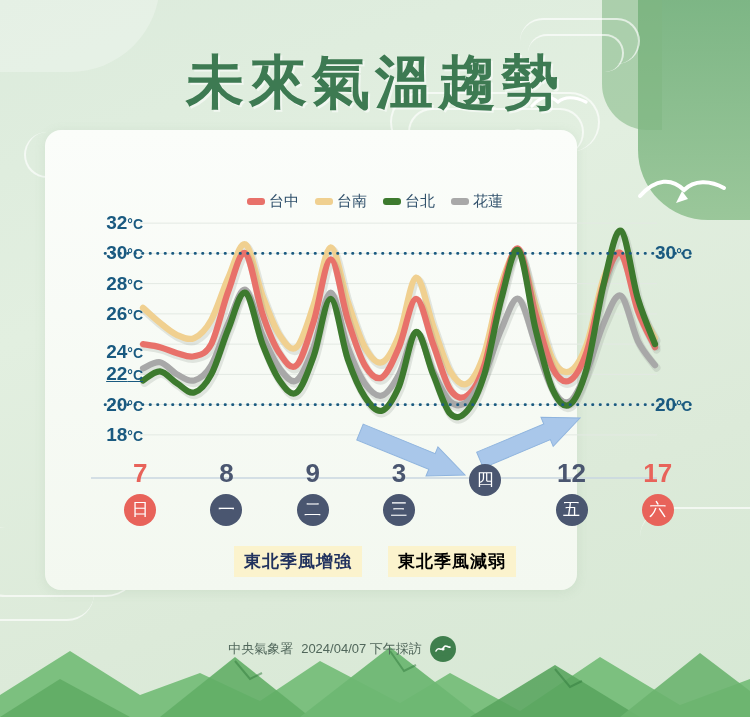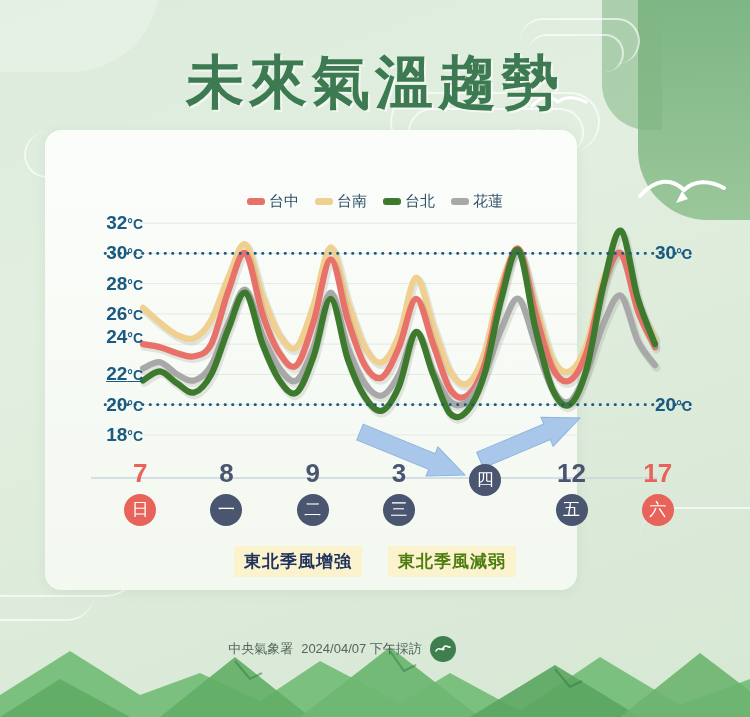--- a/index.html
+++ b/index.html
@@ -124,21 +124,21 @@
     position: absolute; top: 546px; left: 0; width: 750px;
     display: flex; justify-content: center; gap: 26px;
   }
   .note {
     background: #fbf3cd;
     padding: 4px 10px;
     font-size: 17px; font-weight: 700;
     letter-spacing: 1px;
   }
   .note.navy { color: #21325e; }
-  .note.red  { color: #4d7c0f; }
+  .note.red  { color: #000000; }
 
   
   .footer {
     position: absolute; top: 636px; left: 0; width: 684px;
     display: flex; align-items: center; justify-content: center; gap: 8px;
     font-size: 13px; color: #50665a;
   }
   .logo {
     width: 26px; height: 26px; border-radius: 50%;
     background: #3f7f4d;
@@ -242,21 +242,21 @@
             <polygon points="0,-8.5 72.76197490364999,-8.5 72.76197490364999,-15.725000000000001 108.46197490364999,0 72.76197490364999,15.725000000000001 72.76197490364999,8.5 0,8.5" fill="#a9c7ea" stroke="#8fb4de" stroke-width="1"></polygon>
           </g>
         </svg>
     </div>
 
     <div class="ylabels" id="ylabels">
         <div class="ylab" style="top: 93.125px;">32<span class="u">°C</span></div>
         <div class="ylab" style="top: 123.375px;">30<span class="u">°C</span></div>
         <div class="ylab" style="top: 153.625px;">28<span class="u">°C</span></div>
         <div class="ylab" style="top: 183.875px;">26<span class="u">°C</span></div>
-        <div class="ylab" style="top: 207px;">24<span class="u">°C</span></div>
+        <div class="ylab" style="top: 222px;">24<span class="u">°C</span></div>
         <div class="ylab" style="top: 244.375px; text-decoration: underline;">22<span class="u">°C</span></div>
         <div class="ylab" style="top: 274.625px;">20<span class="u">°C</span></div>
         <div class="ylab" style="top: 304.875px;">18<span class="u">°C</span></div>
         <div class="rlab" style="top: 123.375px;">30<span class="u">°C</span></div>
         <div class="rlab" style="top: 274.625px;">20<span class="u">°C</span></div>
       </div>
 
     <div class="days" id="days" style="left: 52px; width: 604px;">
         <div class="day">
           <div class="day-num weekend">7</div>

